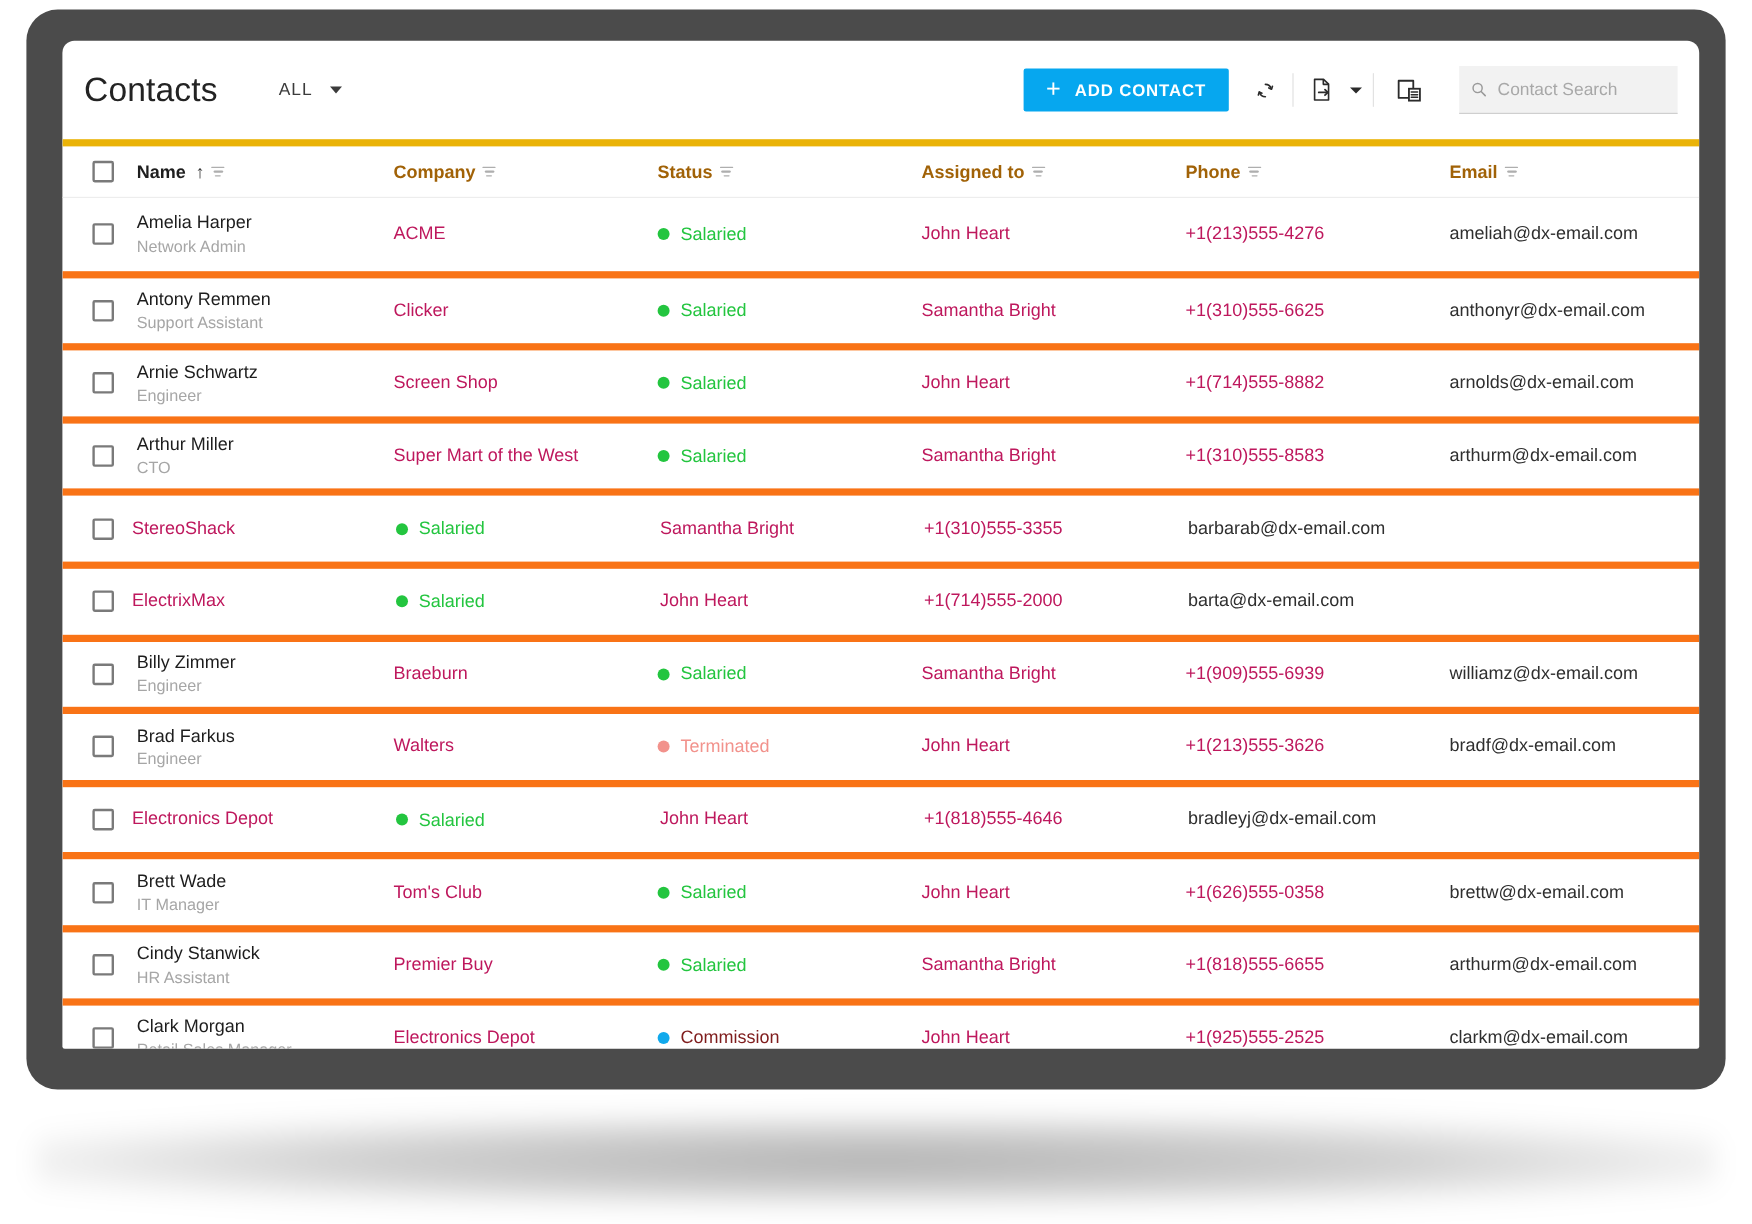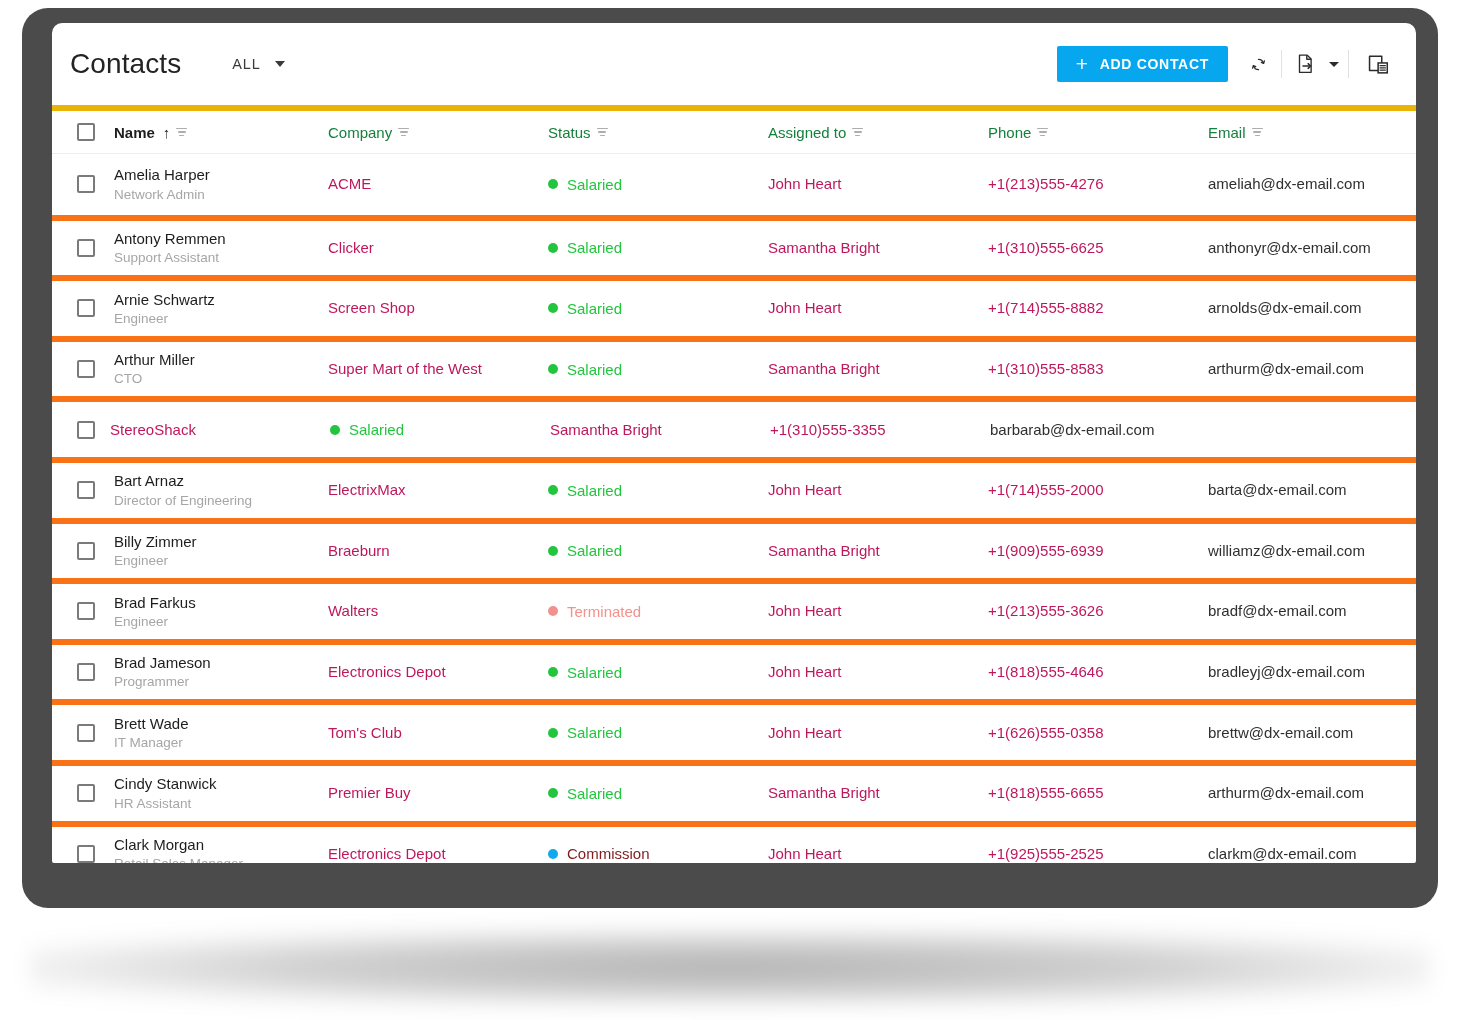--- a/index.html
+++ b/index.html
@@ -41,21 +41,21 @@
                 rgba(0,0,0,0.18) 45%,
                 rgba(0,0,0,0.05) 72%,
                 rgba(0,0,0,0) 85%);
     filter: blur(10px);
   }
 
   
   #app-card {
     position: absolute;
     left: 52px;
-    top: 23px;
+    top: 34px;
     width: 1364px;
     height: 840px;
     background: #ffffff;
     border-radius: 10px 10px 2px 2px;
     overflow: hidden;
   }
 
   
   #toolbar {
     position: relative;
@@ -216,22 +216,22 @@
     cursor: pointer;
     display: block;
   }
 
   .head-cell {
     display: flex;
     align-items: center;
     gap: 6px;
     cursor: pointer;
     font-size: 15px;
-    color: #15803d;
-    font-weight: 400;
+    color: #a16207;
+    font-weight: 700;
   }
   .head-cell.sorted { color: #1e1e1e; font-weight: 700; }
   .sort-arrow { font-size: 15px; color: #2b2b2b; margin-left: 2px; }
 
   .filter-icon {
     display: inline-block;
     width: 11px;
     position: relative;
     top: 0px;
     opacity: 0.85;
@@ -330,20 +330,27 @@
         <div class="tool-sep"></div>
 
         <div class="tool-btn" style="margin-left:6px;">
           <svg width="21" height="20" viewBox="0 0 22 21">
             <path d="M1.6 2.4 H14.4 V17.4 H1.6 Z" fill="none" stroke="#2b2b2b" stroke-width="1.6" stroke-linejoin="round"></path>
             <rect x="10.6" y="9.4" width="9.6" height="10.4" fill="#ffffff" stroke="#2b2b2b" stroke-width="1.6"></rect>
             <path d="M12.6 12.3 H18.2 M12.6 14.6 H18.2 M12.6 16.9 H18.2" stroke="#2b2b2b" stroke-width="1.3" stroke-linecap="round"></path>
           </svg>
         </div>
 
+        <div id="search-wrap">
+          <svg width="15" height="15" viewBox="0 0 16 16">
+            <circle cx="6.6" cy="6.6" r="4.7" fill="none" stroke="#9a9a9a" stroke-width="1.5"></circle>
+            <path d="M10.2 10.2 L14.4 14.4" stroke="#9a9a9a" stroke-width="1.6" stroke-linecap="round"></path>
+          </svg>
+          <input id="search-input" type="text" placeholder="Contact Search" style="">
+        </div>
 
       </div>
     </div>
 
     <div id="grid">
 
       <div id="header-row" class="grid-row">
         <div class="cell-check">
           <span class="checkbox"></span>
         </div>
@@ -505,24 +512,20 @@
               </span>
             </div>
             <div class="cell-assigned"><span class="cell-text">Samantha Bright</span></div>
             <div class="cell-phone"><span class="cell-text">+1(310)555-3355</span></div>
             <div class="cell-email"><span class="cell-text">barbarab@dx-email.com</span></div>
           </div>
           <div class="grid-row data-row">
             <div class="cell-check">
               <span class="checkbox"></span>
             </div>
-            <div class="cell-name">
-              <div class="name-main">Bart Arnaz</div>
-              <div class="name-sub">Director of Engineering</div>
-            </div>
             <div class="cell-company"><span class="cell-text">ElectrixMax</span></div>
             <div class="cell-status">
               <span class="status-wrap">
                 <span class="status-dot" style="background: rgb(35, 197, 63);"></span>
                 <span class="status-label" style="color: rgb(35, 197, 63);">Salaried</span>
               </span>
             </div>
             <div class="cell-assigned"><span class="cell-text">John Heart</span></div>
             <div class="cell-phone"><span class="cell-text">+1(714)555-2000</span></div>
             <div class="cell-email"><span class="cell-text">barta@dx-email.com</span></div>
@@ -562,24 +565,20 @@
               </span>
             </div>
             <div class="cell-assigned"><span class="cell-text">John Heart</span></div>
             <div class="cell-phone"><span class="cell-text">+1(213)555-3626</span></div>
             <div class="cell-email"><span class="cell-text">bradf@dx-email.com</span></div>
           </div>
           <div class="grid-row data-row">
             <div class="cell-check">
               <span class="checkbox"></span>
             </div>
-            <div class="cell-name">
-              <div class="name-main">Brad Jameson</div>
-              <div class="name-sub">Programmer</div>
-            </div>
             <div class="cell-company"><span class="cell-text">Electronics Depot</span></div>
             <div class="cell-status">
               <span class="status-wrap">
                 <span class="status-dot" style="background: rgb(35, 197, 63);"></span>
                 <span class="status-label" style="color: rgb(35, 197, 63);">Salaried</span>
               </span>
             </div>
             <div class="cell-assigned"><span class="cell-text">John Heart</span></div>
             <div class="cell-phone"><span class="cell-text">+1(818)555-4646</span></div>
             <div class="cell-email"><span class="cell-text">bradleyj@dx-email.com</span></div>

